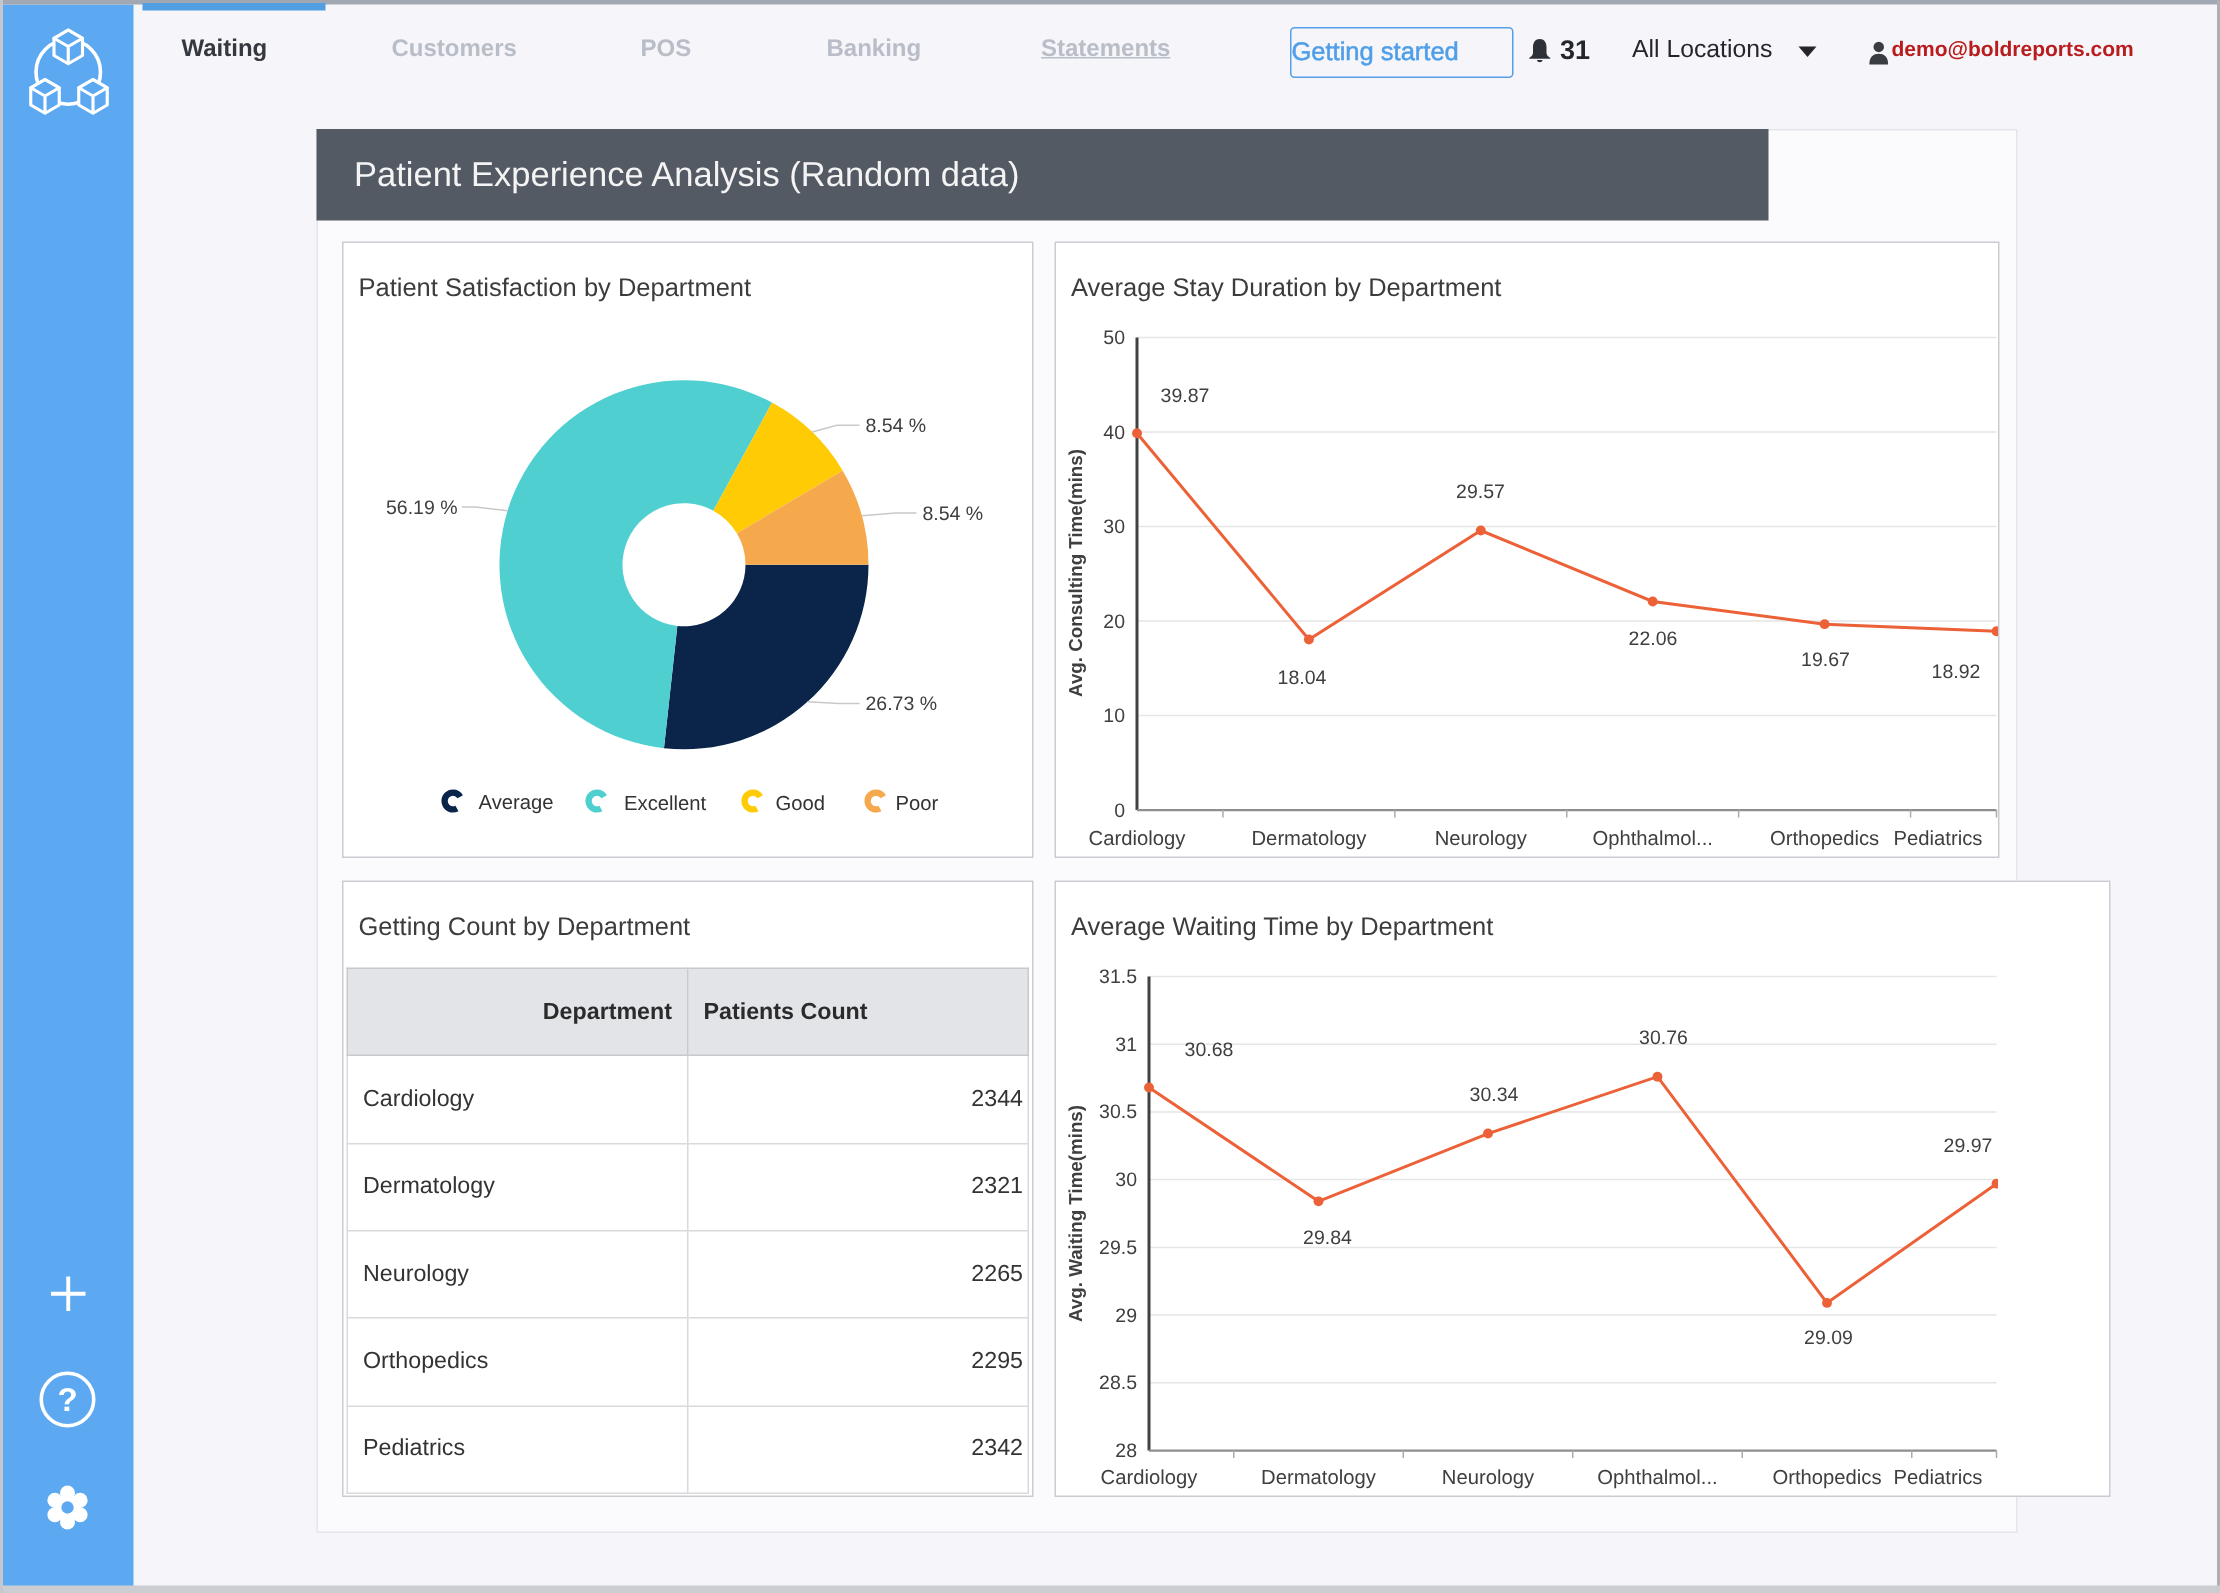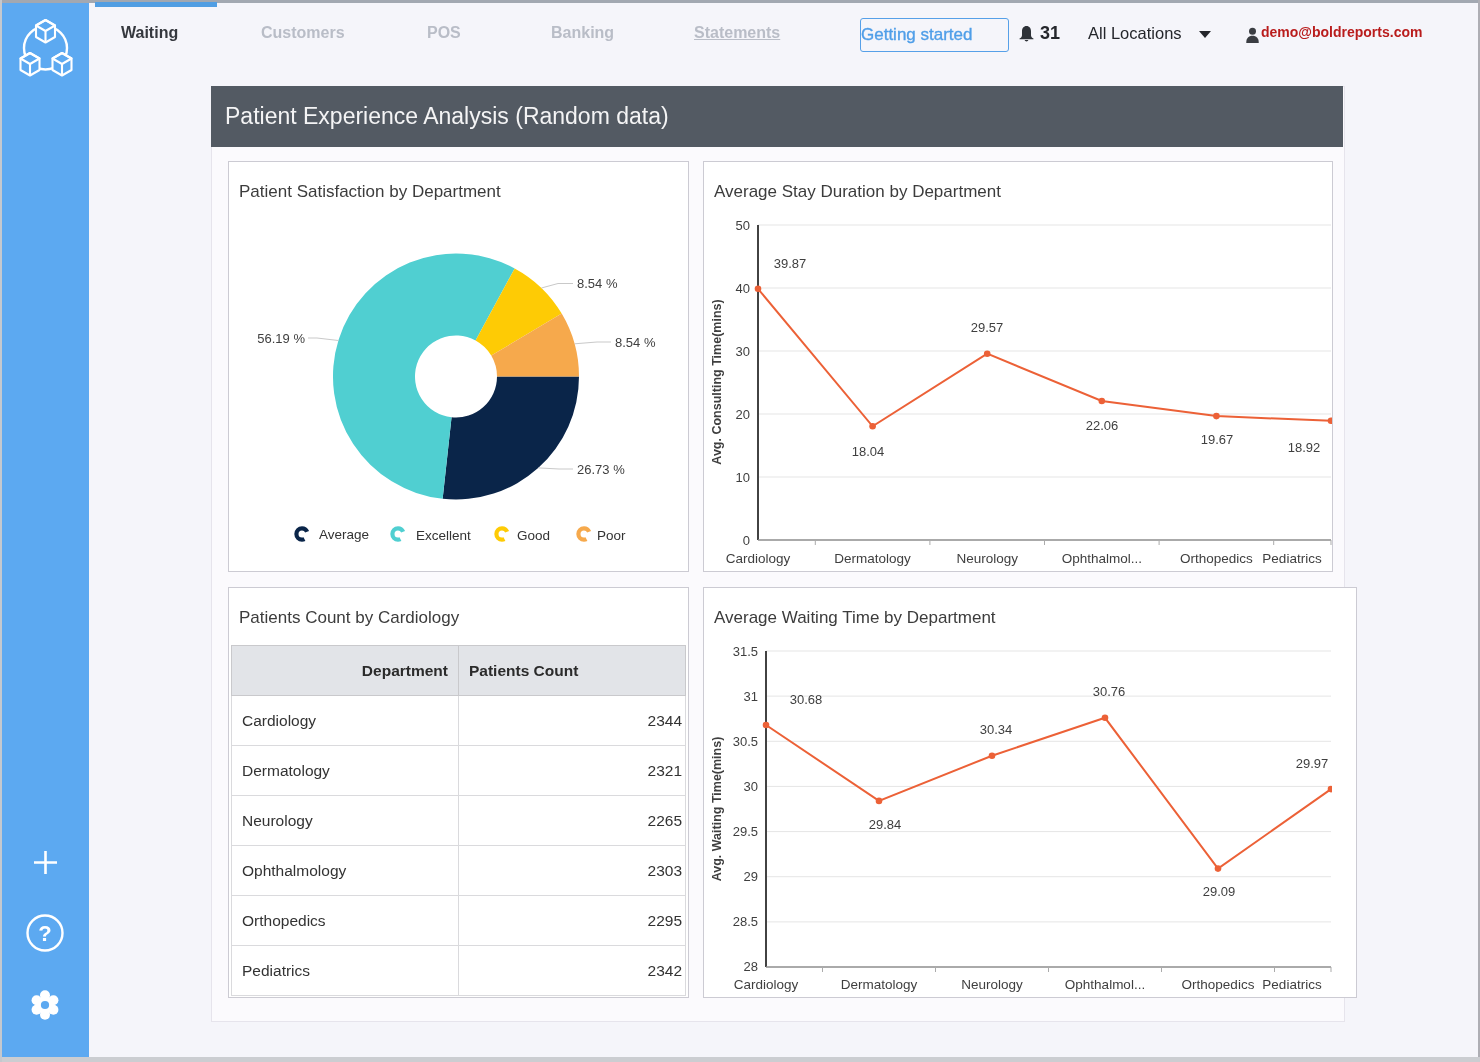--- a/index.html
+++ b/index.html
@@ -17,26 +17,26 @@
 
 .navitem { top:24px; font-size:16px; font-weight:700; color:#B9BDC7; }
 #nav-reports { color:#35383E; }
 #btn-start { left:860px; top:18px; width:149px; height:34px; border:1.5px solid #56A0E8; border-radius:3px; color:#4F9EE8; font-size:17px; font-weight:400; -webkit-text-stroke:0.35px #4F9EE8; line-height:31px; }
 #bell31 { left:1040px; top:23px; font-size:18px; font-weight:700; color:#24262B; }
 #allloc { left:1088px; top:24px; font-size:16.5px; font-weight:400; color:#24262B; }
 #caret { left:1199px; top:31px; width:0; height:0; border-left:6px solid transparent; border-right:6px solid transparent; border-top:7px solid #24262B; }
 #email { left:1261px; top:24px; font-size:14px; font-weight:700; color:#b91c1c; }
 
 #dash { left:211px; top:86px; width:1134px; height:936px; background:#FBFAFD; border:1px solid #E6E4EC; }
-#dashtitle { left:211px; top:86px; width:1132px; height:61px; background:#535A63; color:#F4F4F5; font-size:23px; line-height:61px; padding-left:14px; }
+#dashtitle { left:211px; top:86px; width:968px; height:61px; background:#535A63; color:#F4F4F5; font-size:23px; line-height:61px; padding-left:25px; }
 .panel { background:#FFFFFF; border:1px solid #CCCBD3;padding-left:16px; }
 #p1 { left:228px; top:161px; width:461px; height:411px; }
 #p2 { left:703px; top:161px; width:630px; height:411px; }
 #p3 { left:228px; top:587px; width:461px; height:411px; }
-#p4 { left:703px; top:587px; width:654px; height:411px; }
+#p4 { left:703px; top:587px; width:704px; height:411px; }
 .ptitle { position:absolute; left:10px; top:20px; font-size:17px; color:#3C3C3C; }
 
 #tbl { position:absolute; left:2px; top:57px; width:455px; height:351px; border-collapse:collapse; font-size:15.5px; color:#333; }
 #tbl th { background:#E2E4E8; font-weight:700; color:#2B2B2B; text-align:left; height:50px; padding:0 10px; border:1px solid #C9C9CC; }
 #tbl td { height:50px; padding:0 10px; border:1px solid #DADADD; background:#fff; }
 #tbl td.num { text-align:right; padding-right:3px; }
 </style>
 </head>
 <body>
 <div class="abs" id="sidebar"></div>
@@ -188,42 +188,38 @@
       <text x="168.6" y="401">Dermatology</text>
       <text x="283.2" y="401">Neurology</text>
       <text x="397.8" y="401">Ophthalmol...</text>
       <text x="512.4" y="401">Orthopedics</text>
       <text x="588" y="401">Pediatrics</text>
     </g>
   </svg>
 </div>
 
 <div class="abs panel" id="p3">
-  <div class="ptitle">Patients Count by Cardiology</div>
+  <div class="ptitle">Getting Count by Department</div>
   <table id="tbl">
     <tbody>
         <tr>
           <th style="width:227px;text-align:right;">Department</th>
           <th>Patients Count</th>
         </tr>
     <tr>
           <td>Cardiology</td>
           <td class="num">2344</td>
         </tr>
     <tr>
           <td>Dermatology</td>
           <td class="num">2321</td>
         </tr>
     <tr>
           <td>Neurology</td>
           <td class="num">2265</td>
-        </tr>
-    <tr>
-          <td>Ophthalmology</td>
-          <td class="num">2303</td>
         </tr>
     <tr>
           <td>Orthopedics</td>
           <td class="num">2295</td>
         </tr>
     <tr>
           <td>Pediatrics</td>
           <td class="num">2342</td>
         </tr>
   </tbody>

